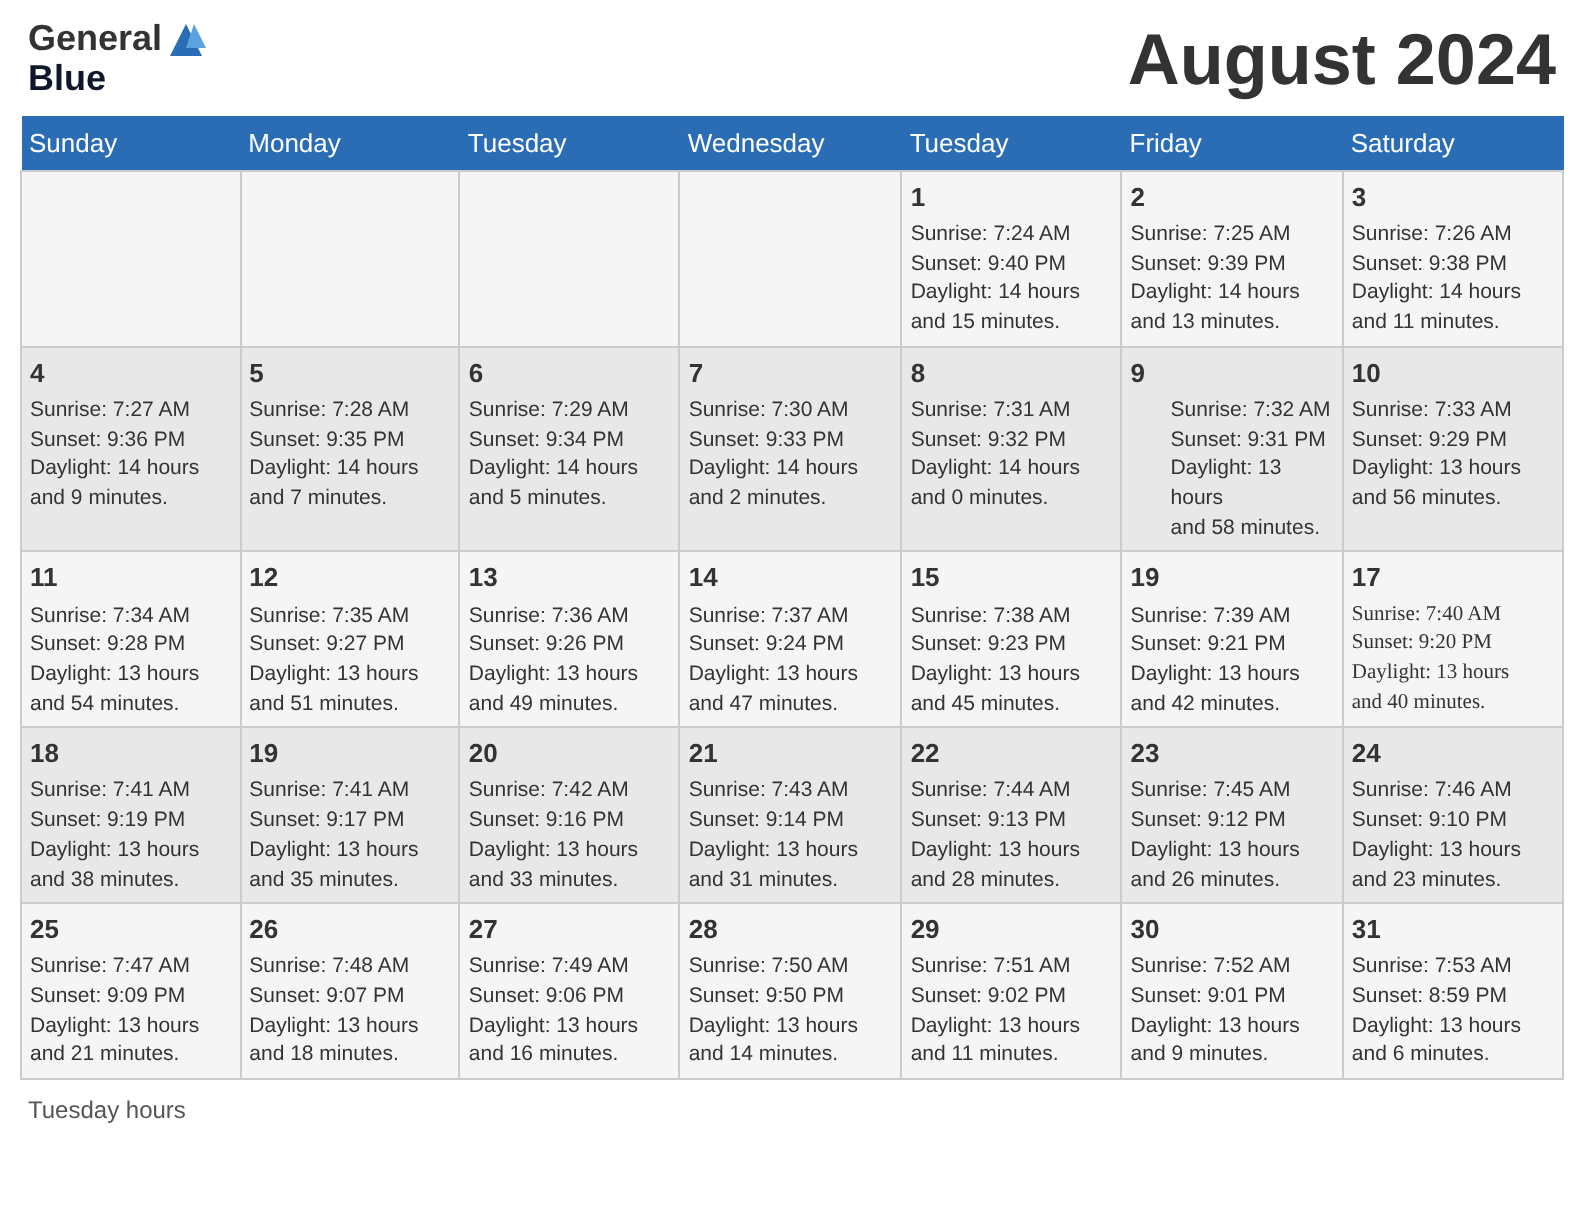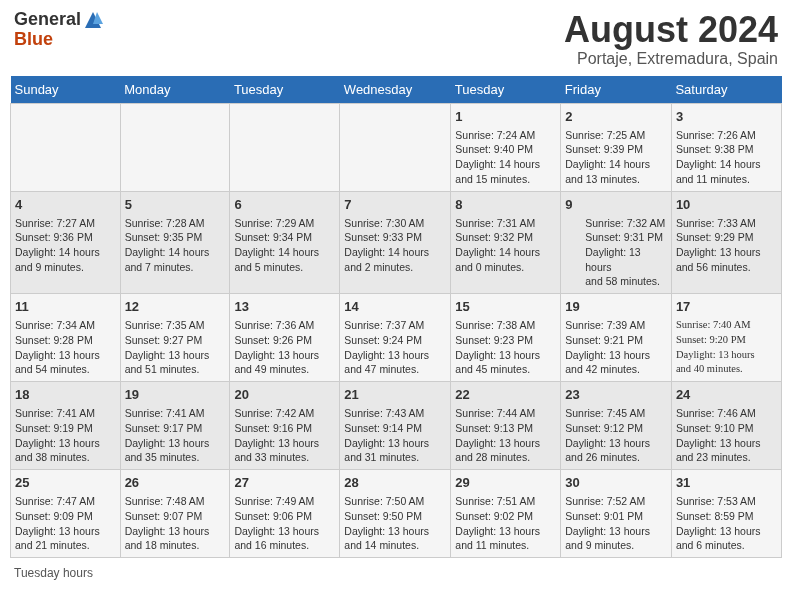--- a/index.html
+++ b/index.html
@@ -21,28 +21,28 @@
       display: flex;
       align-items: flex-end;
       gap: 2px;
     }
     .logo-text {
       font-size: 18px;
       font-weight: bold;
       line-height: 1.1;
     }
     .logo-general { color: #333; }
-    .logo-blue { color: #c2410c; }
+    .logo-blue { color: #0f172a; }
     .logo-icon {
       width: 20px;
       height: 20px;
       margin-left: 2px;
     }
     .title-area {
-      text-align: right;
+      text-align: left;
     }
     .month-year {
       font-size: 36px;
       font-weight: bold;
       color: #333;
       line-height: 1.1;
     }
     .location {
       font-size: 16px;
       color: #555;
@@ -106,21 +106,20 @@
         <svg class="logo-icon" viewBox="0 0 20 20">
           <polygon points="10,2 18,18 2,18" fill="#2a6db5"></polygon>
           <polygon points="14,2 20,14 10,14" fill="#5ba3e0"></polygon>
         </svg>
       </div>
       <div class="logo-text logo-blue">Blue</div>
     </div>
   </div>
   <div class="title-area">
     <div class="month-year">August 2024</div>
-    <div class="location">Portaje, Extremadura, Spain</div>
   </div>
 </div>
 
 <table>
   <thead>
     <tr>
     <th>Sunday</th>
         <th>Monday</th>
         <th>Tuesday</th>
         <th>Wednesday</th>

